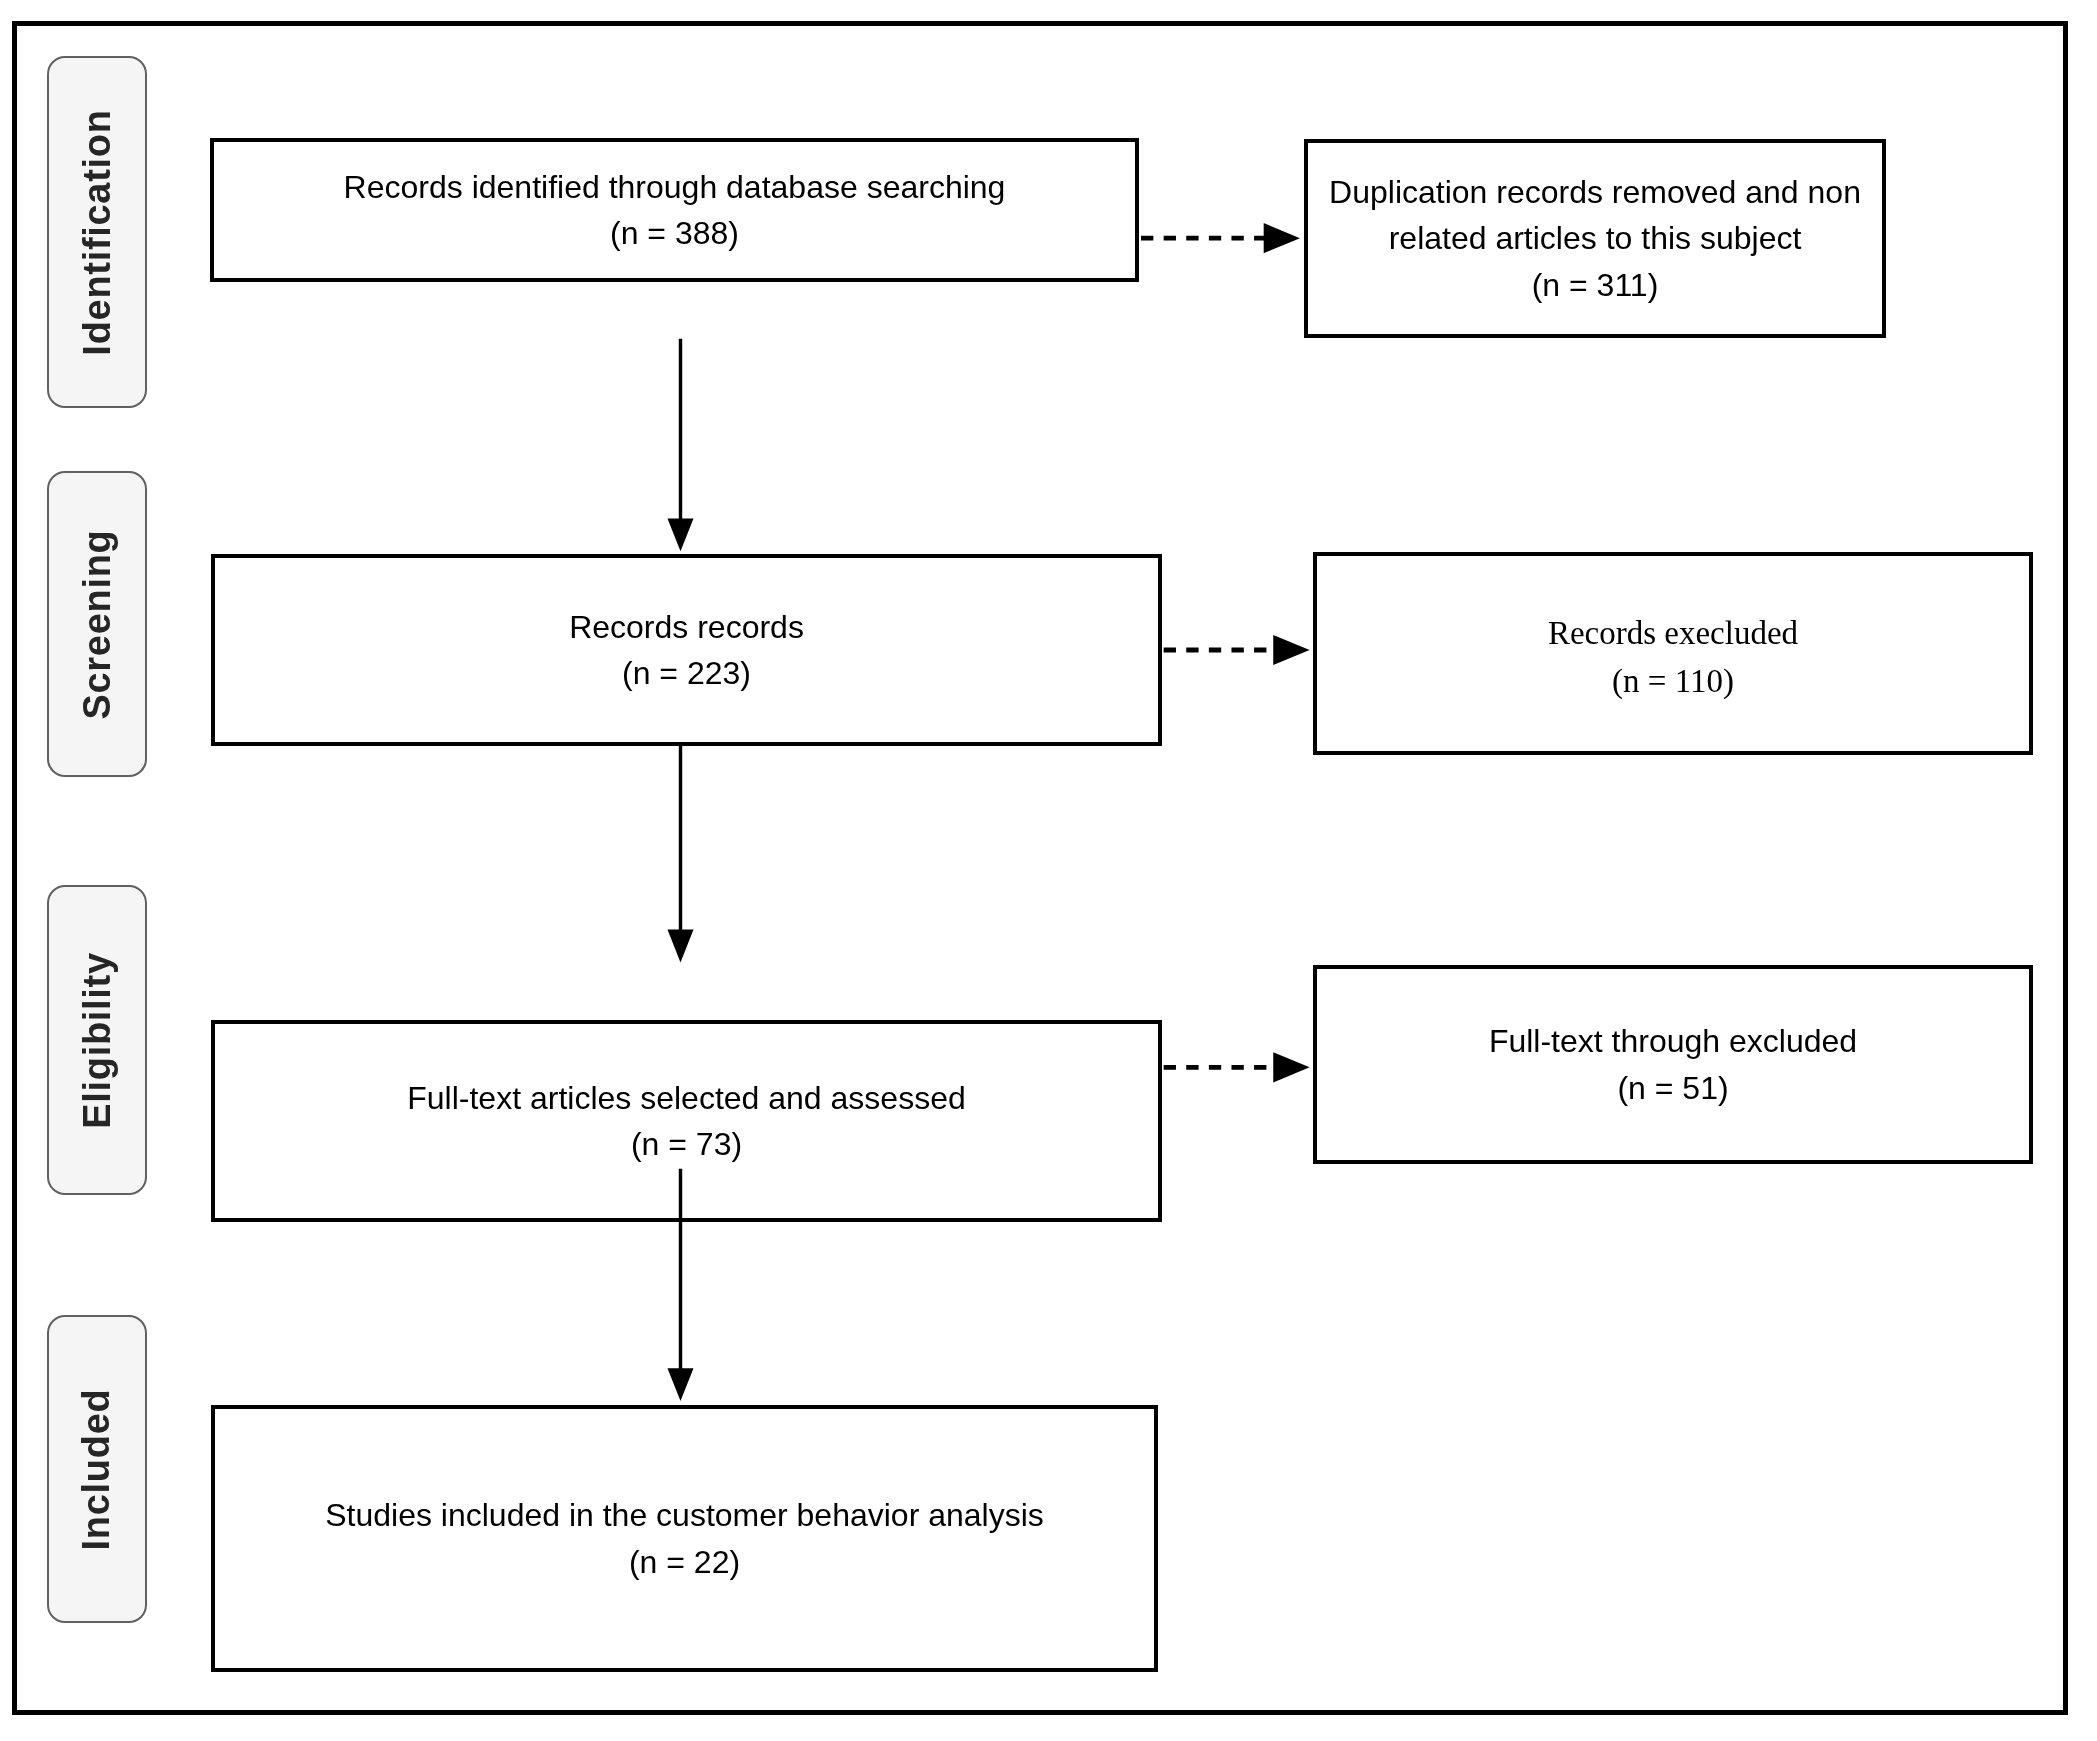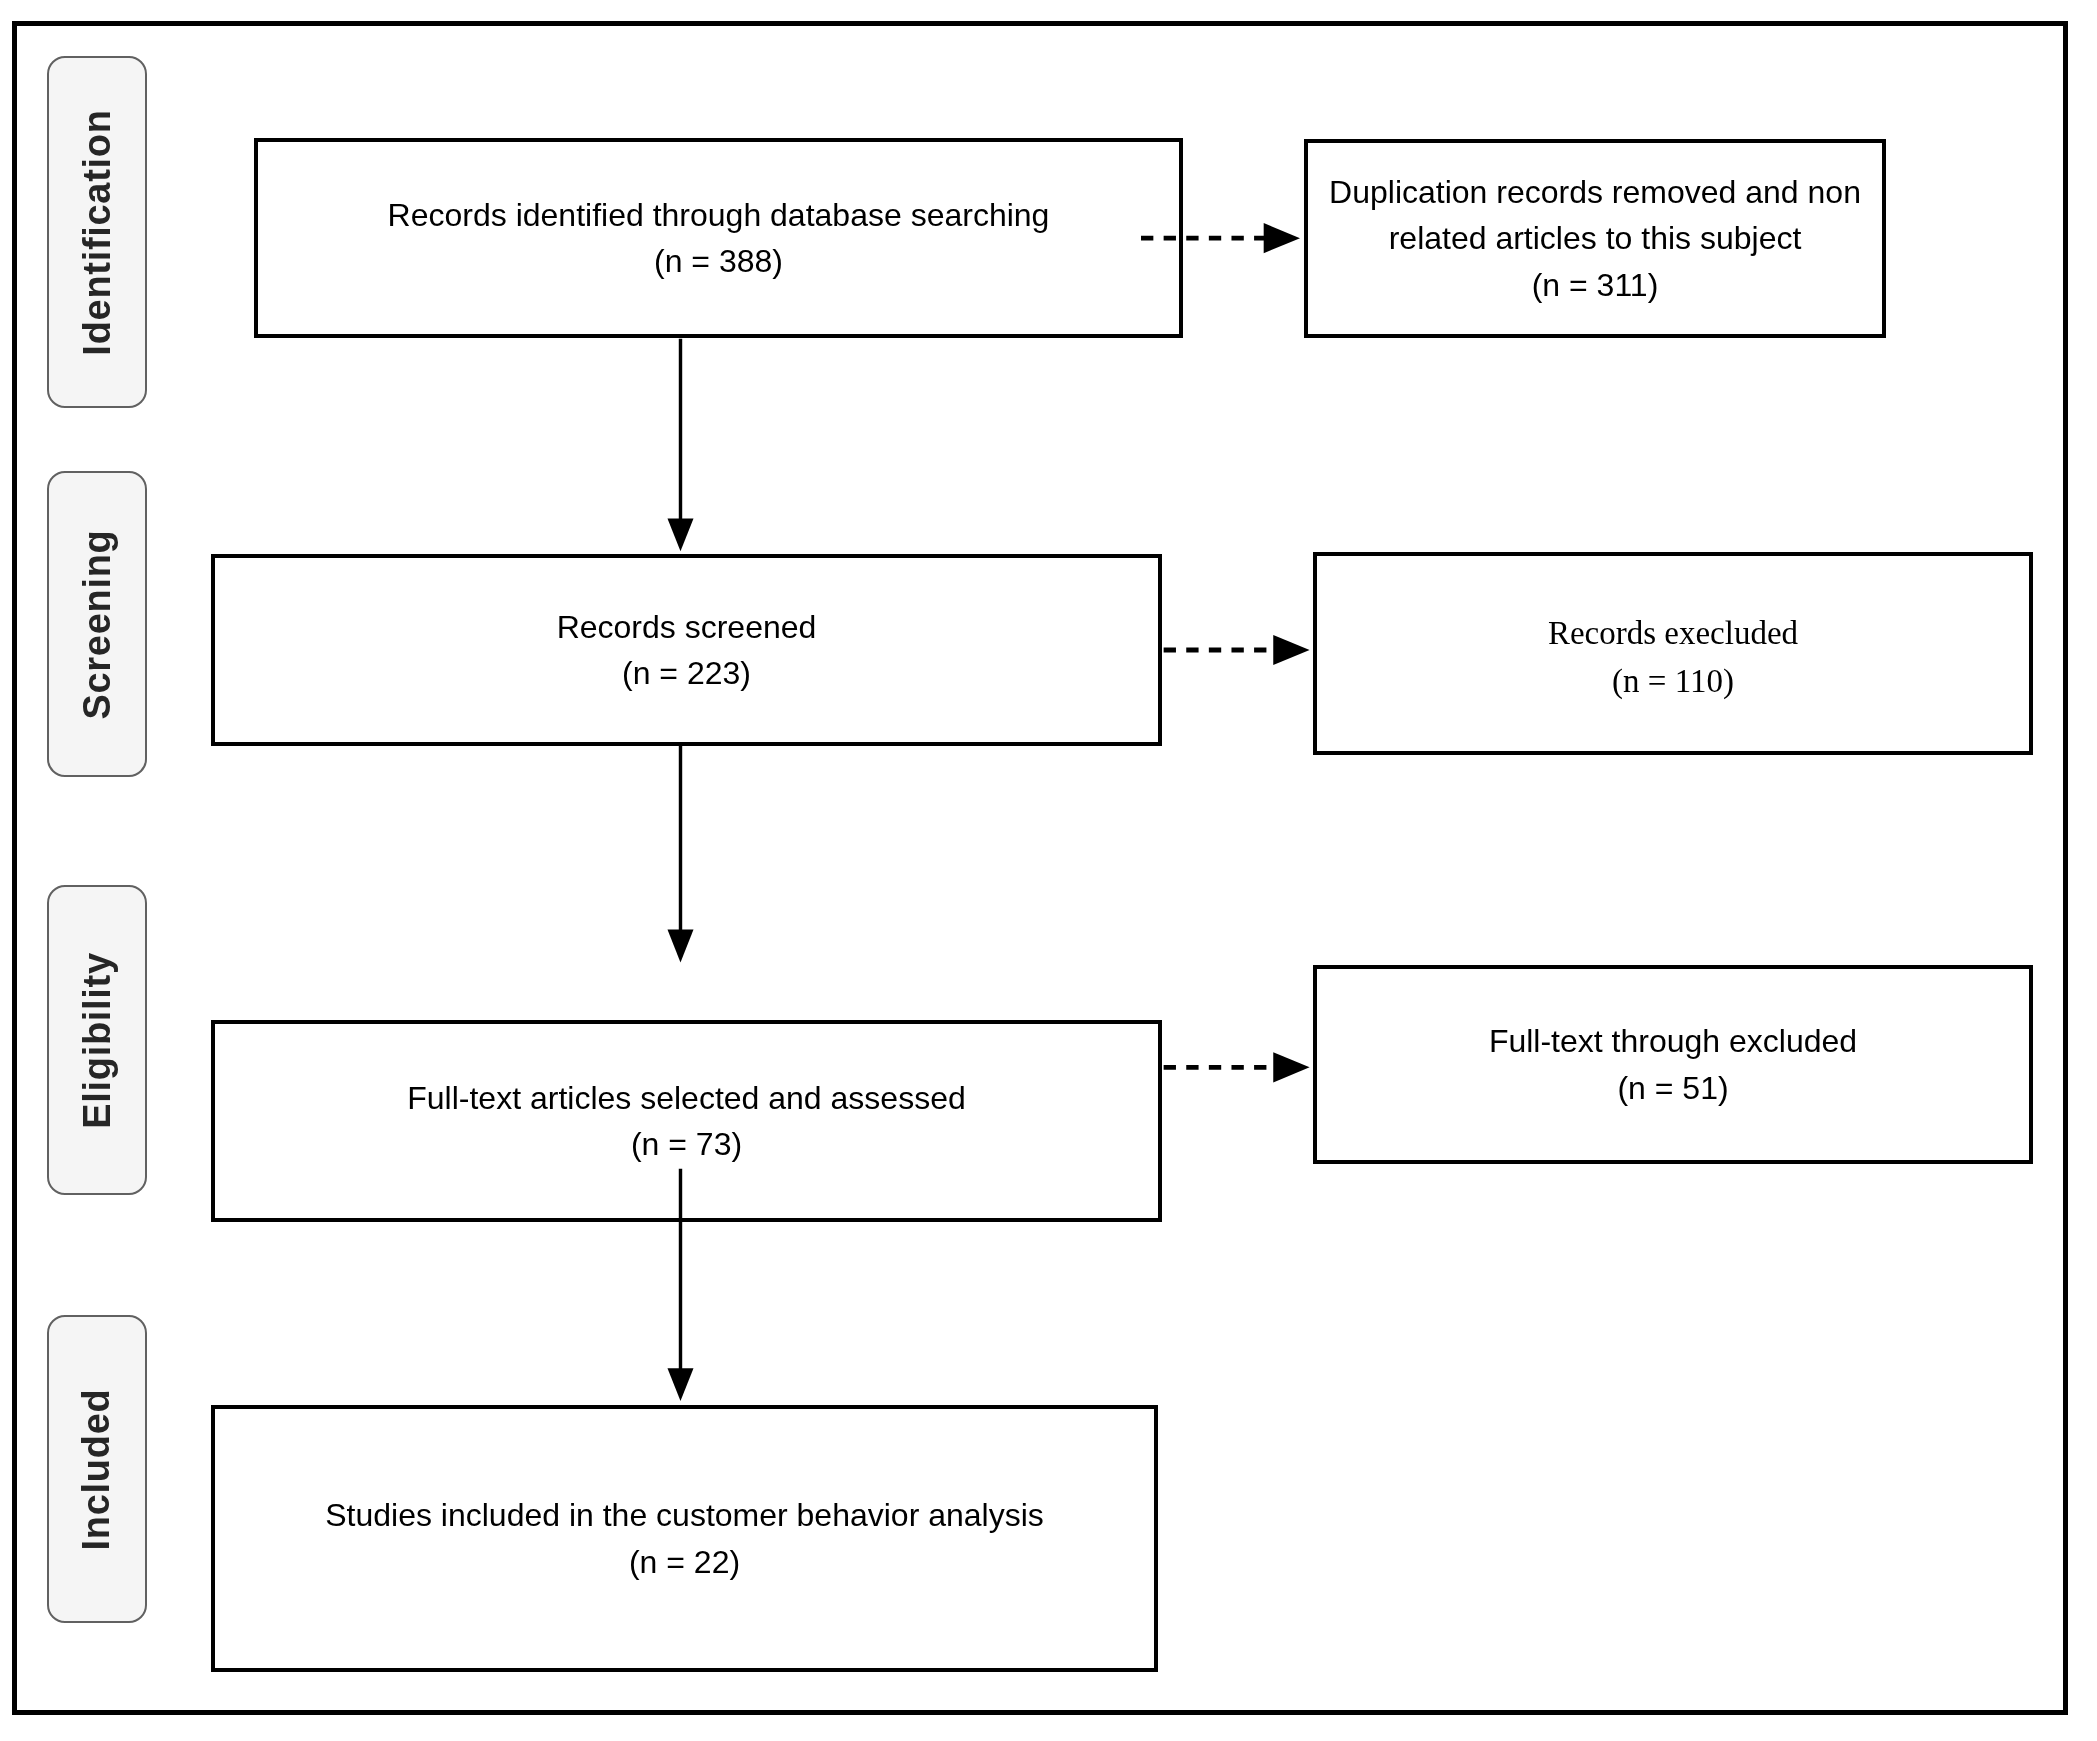--- a/index.html
+++ b/index.html
@@ -65,21 +65,21 @@
   .box .box-text {
     font-size: 32px;
     line-height: 1.45;
     color: #000000;
   }
   .box.serif .box-text {
     font-family: "Liberation Serif", serif;
     font-size: 33px;
     margin-top: 8px;
   }
-  .box-identified        { left: 210px;  top: 138px;  width: 929px; height: 200px; margin-left: 44px; }
+  .box-identified        { left: 210px;  top: 138px;  width: 929px; height: 144px; }
   .box-duplicates        { left: 1304px; top: 139px;  width: 582px; height: 199px; }
   .box-screened          { left: 211px;  top: 554px;  width: 951px; height: 192px; }
   .box-excluded-screen   { left: 1313px; top: 552px;  width: 720px; height: 203px; }
   .box-fulltext          { left: 211px;  top: 1020px; width: 951px; height: 202px; }
   .box-fulltext-excluded { left: 1313px; top: 965px; width: 720px; height: 199px; }
   .box-included-studies  { left: 211px;  top: 1405px; width: 947px; height: 267px; }
 
   .arrow-layer {
     position: absolute;
     left: 0;
@@ -119,21 +119,21 @@
   <div class="box box-duplicates">
     <div class="box-text">
       <div>Duplication records removed and non</div>
       <div>related articles to this subject</div>
       <div>(n = 311)</div>
     </div>
   </div>
 
   <div class="box box-screened">
     <div class="box-text">
-      <div>Records screened</div>
+      <div>Records records</div>
       <div>(n = 223)</div>
     </div>
   </div>
 
   <div class="box serif box-excluded-screen">
     <div class="box-text">
       <div>Records execluded</div>
       <div>(n = 110)</div>
     </div>
   </div>

